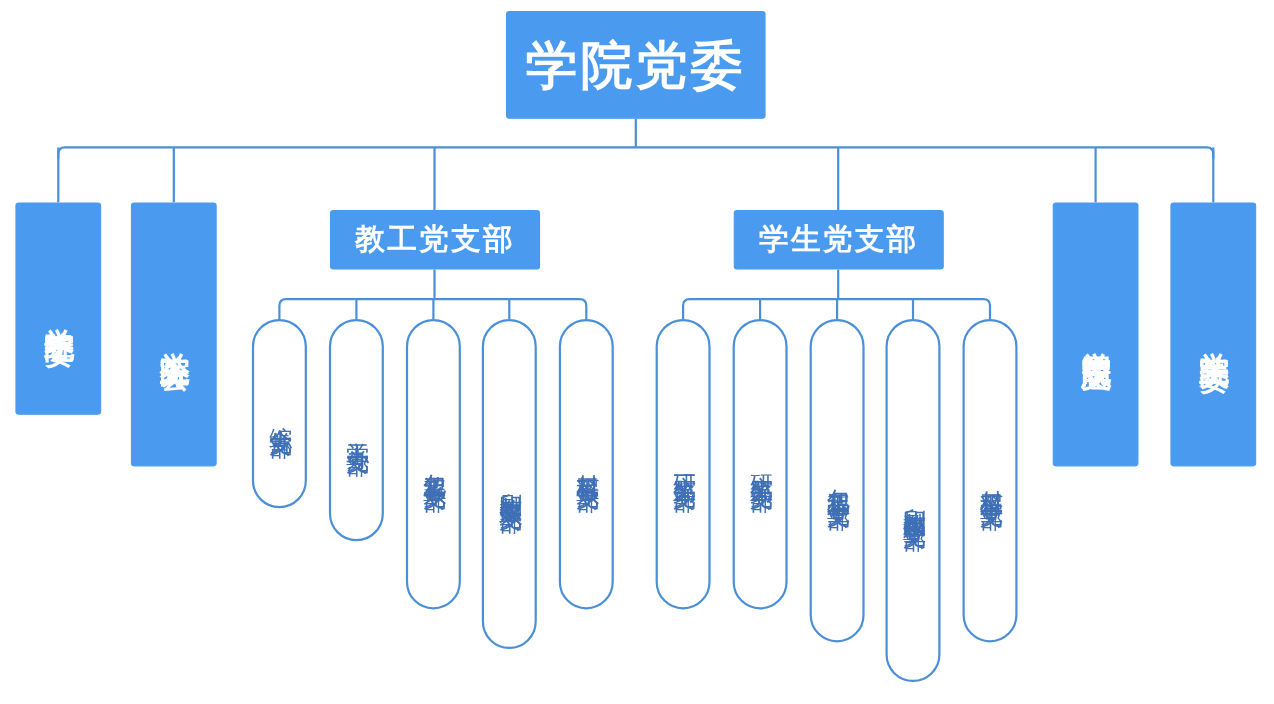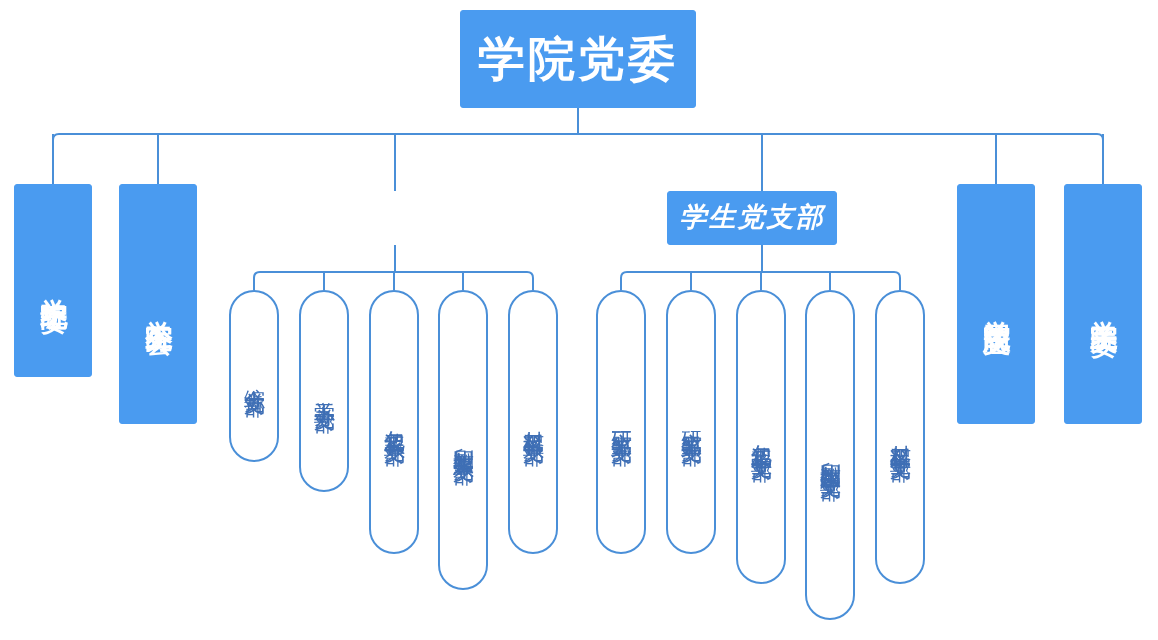--- a/index.html
+++ b/index.html
@@ -119,22 +119,25 @@
   </div>
 
   <div class="node filled top-side" style="left:14px; top:184px; width:78px; height:193px;">
     <span class="label-v">学院纪委</span>
   </div>
 
   <div class="node filled top-side" style="left:119px; top:184px; width:78px; height:240px;">
     <span class="label-v">学院分工会</span>
   </div>
 
+  <div class="node filled mid-node" style="left:300px; top:191px; width:191px; height:54px;">
+    <span class="label-h">教工党支部</span>
+  </div>
 
-  <div class="node filled mid-node" style="left:667px; top:191px; width:170px; height:54px;font-style:italic;">
+  <div class="node filled mid-node" style="left:667px; top:191px; width:191px; height:54px;">
     <span class="label-h">学生党支部</span>
   </div>
 
   <div class="node filled top-side" style="left:957px; top:184px; width:78px; height:240px;">
     <span class="label-v">学院团总支</span>
   </div>
 
   <div class="node filled top-side" style="left:1064px; top:184px; width:78px; height:240px;">
     <span class="label-v">学院关工委</span>
   </div>

